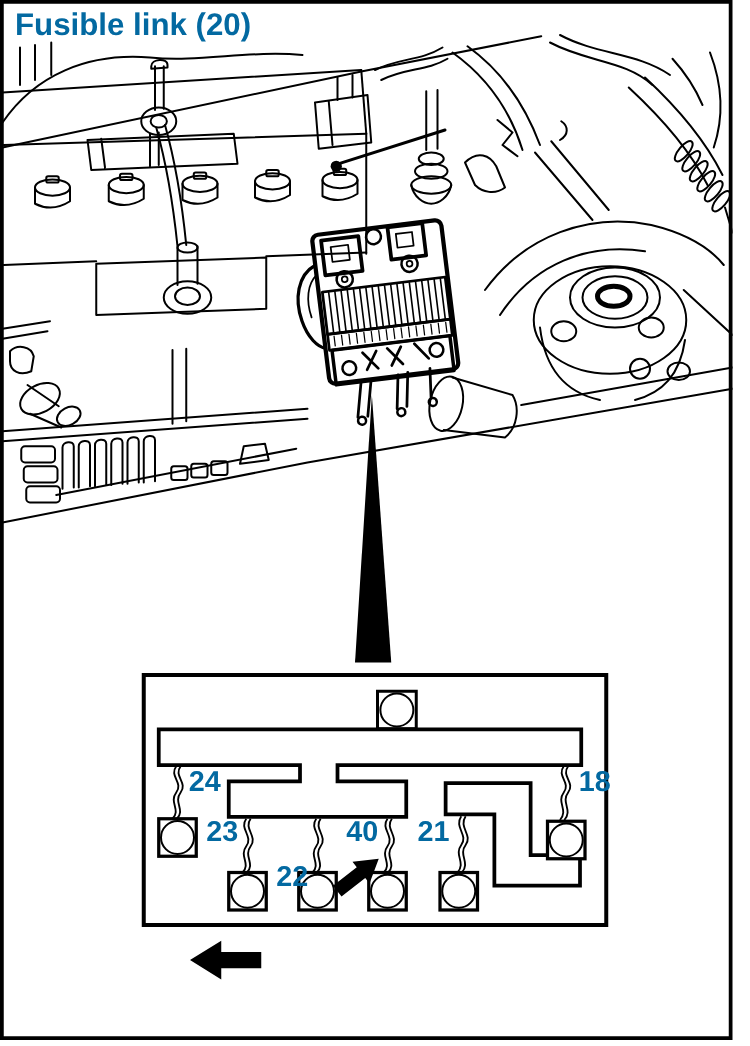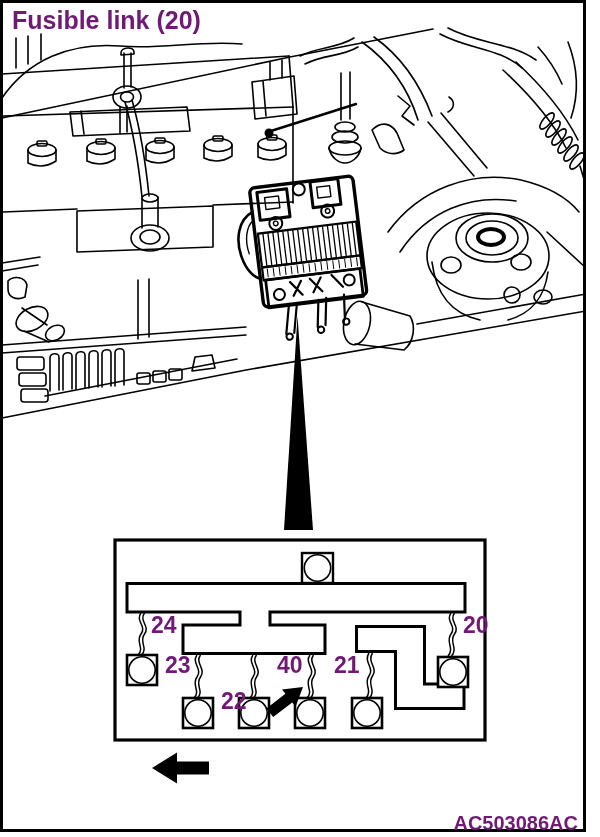--- a/index.html
+++ b/index.html
@@ -1,21 +1,21 @@
 <!DOCTYPE html>
 <html><head>
 <meta charset="utf-8">
 <style>
   html,body{margin:0;padding:0;background:#fff;}
   .screen{position:relative;width:600px;height:837px;background:#fff;overflow:hidden;
           font-family:"Liberation Sans","DejaVu Sans",sans-serif;color:#000;}
   .frame{position:absolute;left:0;top:0;width:586px;height:832px;border:3px solid #000;
          box-sizing:border-box;background:#fff;}
   svg.art{position:absolute;left:0;top:0;}
-  .label{position:absolute;white-space:nowrap;line-height:1;color:#701a75;}
+  .label{position:absolute;white-space:nowrap;line-height:1;color:#0369a1;}
   .title{left:12px;top:8px;font-size:25px;font-weight:bold;}
   .battery{left:357px;top:86px;font-size:27px;}
   .fuse{font-size:23px;font-weight:bold;text-align:center;}
   .f24{left:151px;top:614px;}
   .f19{left:463px;top:614px;}
   .f23{left:165px;top:654px;}
   .f22{left:221px;top:654px;margin-top:36px;}
   .f20{left:277px;top:654px;}
   .f21{left:334px;top:654px;}
   .front{left:228px;top:752px;font-size:27px;}
@@ -233,20 +233,19 @@
 
       <polygon fill="#000" stroke="none" points="303,687 295.6,706.8 292.2,702.4 273.2,717.1 266.4,708.5 285.4,693.8 282,689.4"></polygon>
     </g>
 
     <polygon fill="#000" stroke="none" points="152,768 177,752.5 177,761.5 209,761.5 209,774.5 177,774.5 177,783.5"></polygon>
   </svg>
 
   <div class="label title">Fusible link (20)</div>
 
   <div class="label fuse f24">24</div>
-  <div class="label fuse f19">20</div>
+  <div class="label fuse f19">18</div>
   <div class="label fuse f23">23</div>
   <div class="label fuse f22">22</div>
   <div class="label fuse f20">40</div>
   <div class="label fuse f21">21</div>
 
-  <div class="label code">AC503086AC</div>
 </div>
 
 </body></html>

